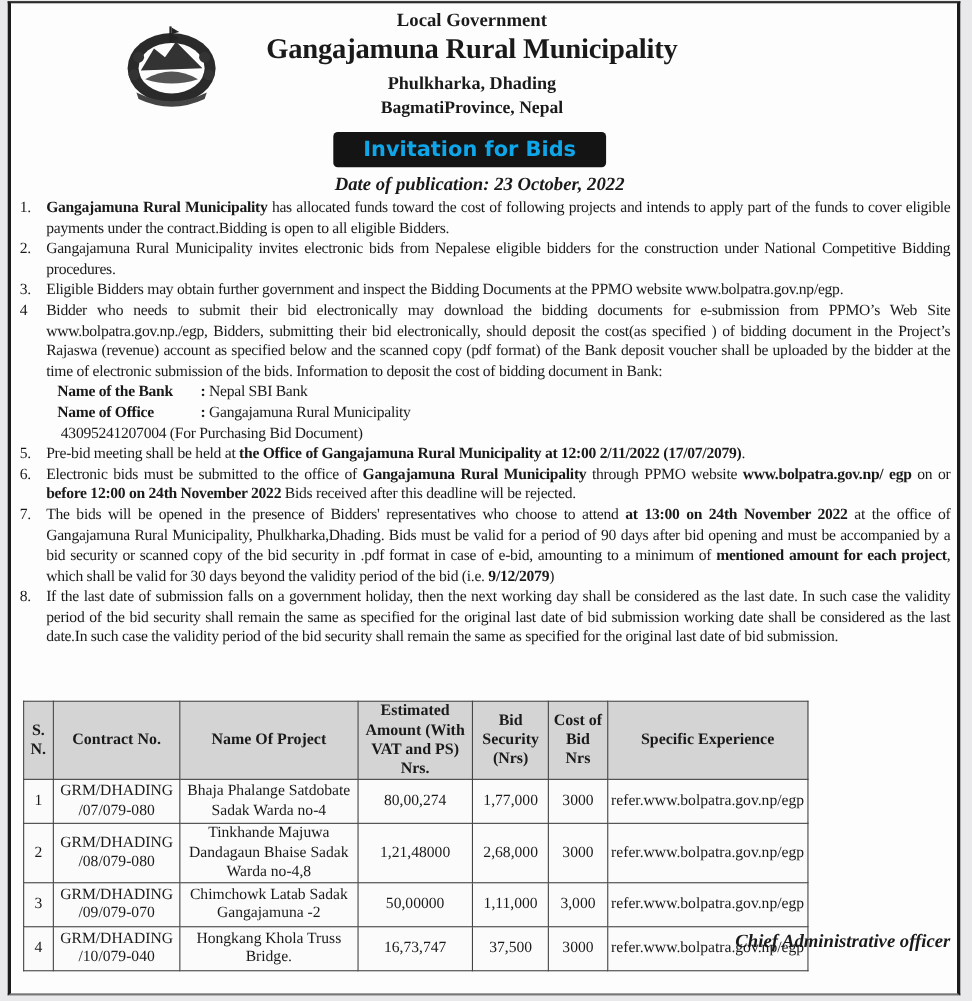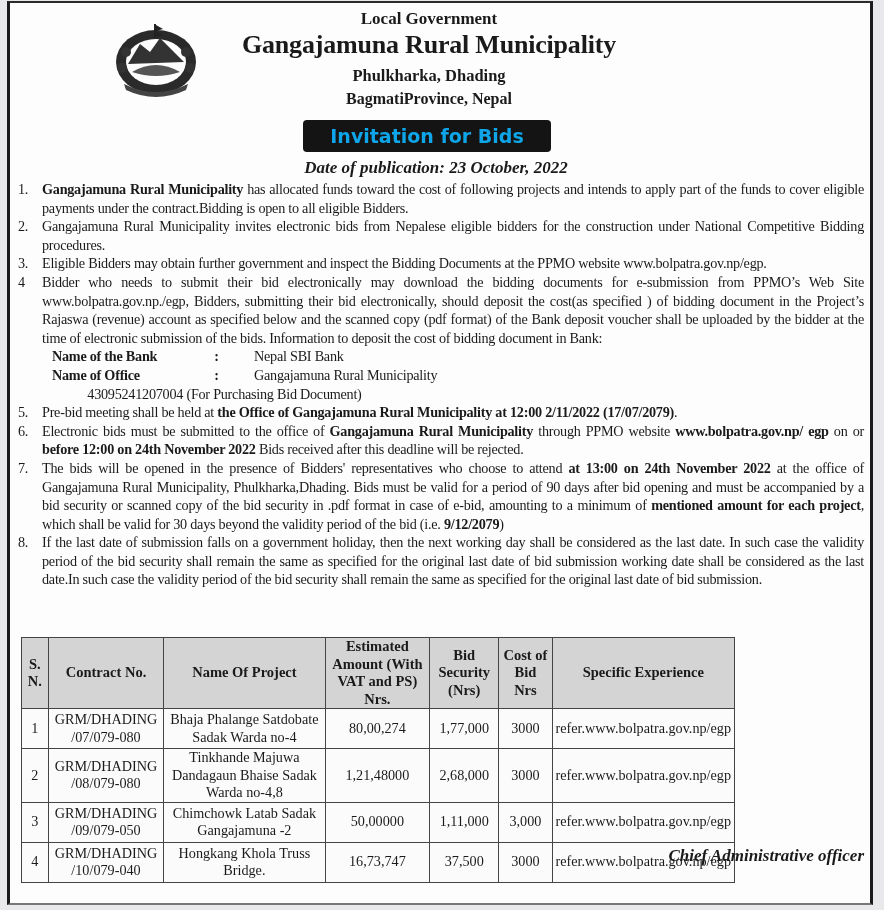--- a/index.html
+++ b/index.html
@@ -39,21 +39,21 @@
   }
   .clauses {
     position: absolute; left: 18px; top: 180px; width: 846px;
     font-size: 14.2px; line-height: 18.6px; text-align: justify;
     letter-spacing: -0.25px;
   }
   .clause { display: flex; }
   .clause .num { width: 24px; flex: 0 0 24px; }
   .clause .txt { flex: 1; }
   .bankinfo { margin-left: 34px; line-height: 18.6px; }
-  .bankinfo .row { display: flex; gap: 32px; }
+  .bankinfo .row { display: flex; }
   .bankinfo .lbl { font-weight: bold; }
   .bankinfo .lbl.w1 { width: 127px; }
   b { font-weight: bold; }
 
   table.bids {
     position: absolute; left: 21px; top: 637px; width: 714px;
     border-collapse: collapse; font-size: 14.2px;
   }
   table.bids th, table.bids td {
     border: 1.5px solid #444; text-align: center; vertical-align: middle;
@@ -171,21 +171,21 @@
         <td>2</td>
         <td>GRM/DHADING /08/079-080</td>
         <td>Tinkhande Majuwa Dandagaun Bhaise Sadak Warda no-4,8</td>
         <td>1,21,48000</td>
         <td>2,68,000</td>
         <td>3000</td>
         <td>refer.www.bolpatra.gov.np/egp</td>
       </tr>
       <tr>
         <td>3</td>
-        <td>GRM/DHADING /09/079-050</td>
+        <td>GRM/DHADING /09/079-070</td>
         <td>Chimchowk Latab Sadak Gangajamuna -2</td>
         <td>50,00000</td>
         <td>1,11,000</td>
         <td>3,000</td>
         <td>refer.www.bolpatra.gov.np/egp</td>
       </tr>
       <tr>
         <td>4</td>
         <td>GRM/DHADING /10/079-040</td>
         <td>Hongkang Khola Truss Bridge.</td>

